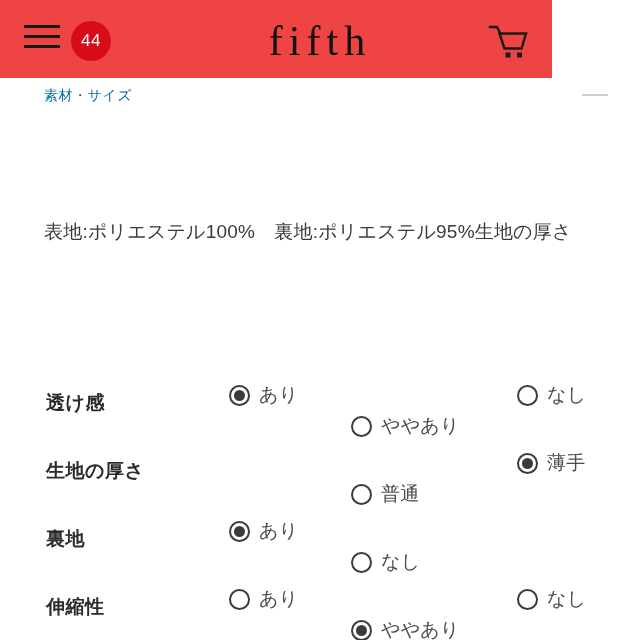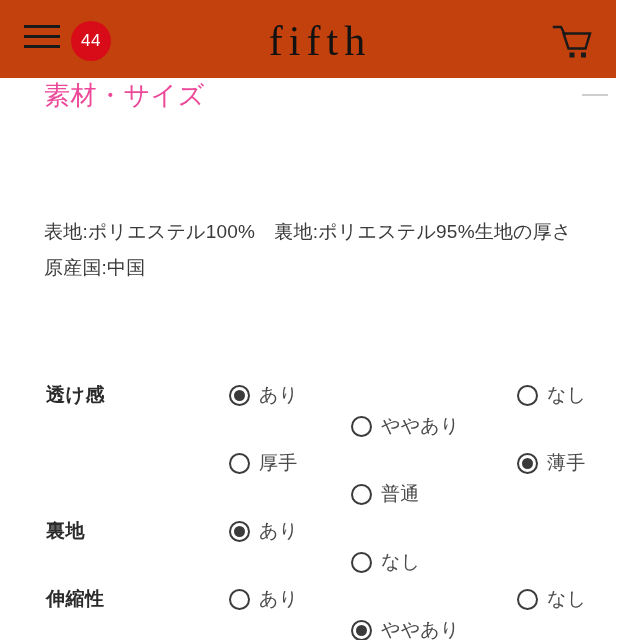--- a/index.html
+++ b/index.html
@@ -20,23 +20,23 @@
     width: 640px;
     height: 640px;
     background: #ffffff;
   }
 
   
   .header {
     position: absolute;
     top: 0;
     left: 0;
-    width: 616px;
+    width: 552px;
     height: 78px;
-    background: #c2410c;
+    background: #ef4444;
   }
 
   .hamburger {
     position: absolute;
     left: 24px;
     top: 23px;
     width: 36px;
     height: 28px;
     cursor: pointer;
   }
@@ -99,23 +99,23 @@
     left: 0;
     top: 80px;
     width: 640px;
     height: 46px;
     cursor: pointer;
   }
   .section-title {
     position: absolute;
     left: 44px;
     top: 0;
-    font-size: 26px;
+    font-size: 14px;
     line-height: 30px;
-    color: #ec4899;
+    color: #0369a1;
     letter-spacing: 0.5px;
     white-space: nowrap;
   }
   .collapse-indicator {
     position: absolute;
     right: 32px;
     top: 14px;
     width: 26px;
     height: 2px;
     background: #cfcfcf;
@@ -143,21 +143,21 @@
     top: 370px;
     width: 640px;
   }
   .spec-row {
     position: relative;
     height: 68px;
   }
   .spec-label {
     position: absolute;
     left: 46px;
-    top: 12px;
+    top: 20px;
     font-size: 19px;
     line-height: 26px;
     font-weight: bold;
     color: #2b2b2b;
     letter-spacing: 0.5px;
     white-space: nowrap;
   }
   .opt {
     position: absolute;
     top: 12px;
@@ -230,44 +230,40 @@
     </div>
   </div>
 
   <div class="section-head">
     <div class="section-title">素材・サイズ</div>
     <div class="collapse-indicator"></div>
   </div>
 
   <div class="material-copy">
     <span>表地:ポリエステル100%　裏地:ポリエステル95%生地の厚さ</span>
-    <span class="line2">原産国:中国</span>
   </div>
 
   <div class="specs">
       <div class="spec-row">
         <div class="spec-label">透け感</div>
         <div class="opt col0">
           <span class="radio checked"></span>
           <span class="opt-label">あり</span>
         </div>
         <div class="opt col1">
           <span class="radio"></span>
           <span class="opt-label">ややあり</span>
         </div>
         <div class="opt col2">
           <span class="radio"></span>
           <span class="opt-label">なし</span>
         </div>
       </div>
       <div class="spec-row">
-        <div class="opt col0">
-          <span class="radio"></span>
-          <span class="opt-label">厚手</span>
-        </div>
+        <div class="spec-label">生地の厚さ</div>
         <div class="opt col2">
           <span class="radio checked"></span>
           <span class="opt-label">薄手</span>
         </div>
         <div class="opt col1">
           <span class="radio"></span>
           <span class="opt-label">普通</span>
         </div>
       </div>
       <div class="spec-row">

